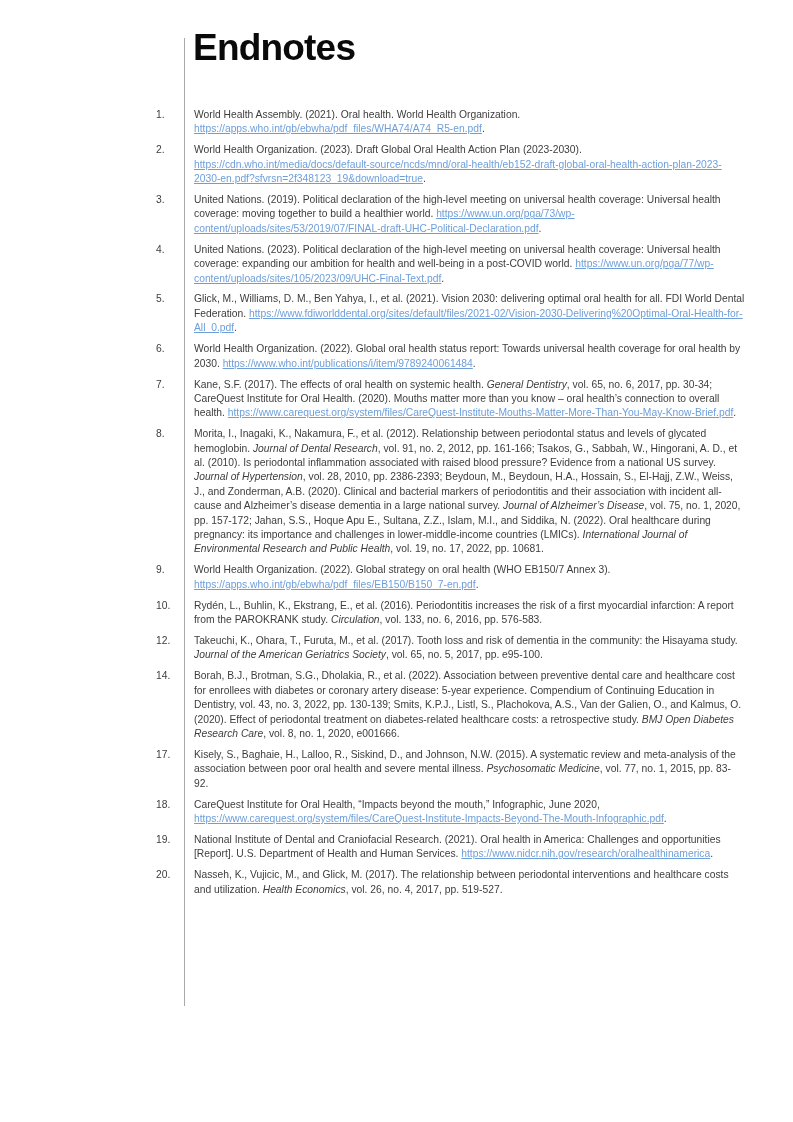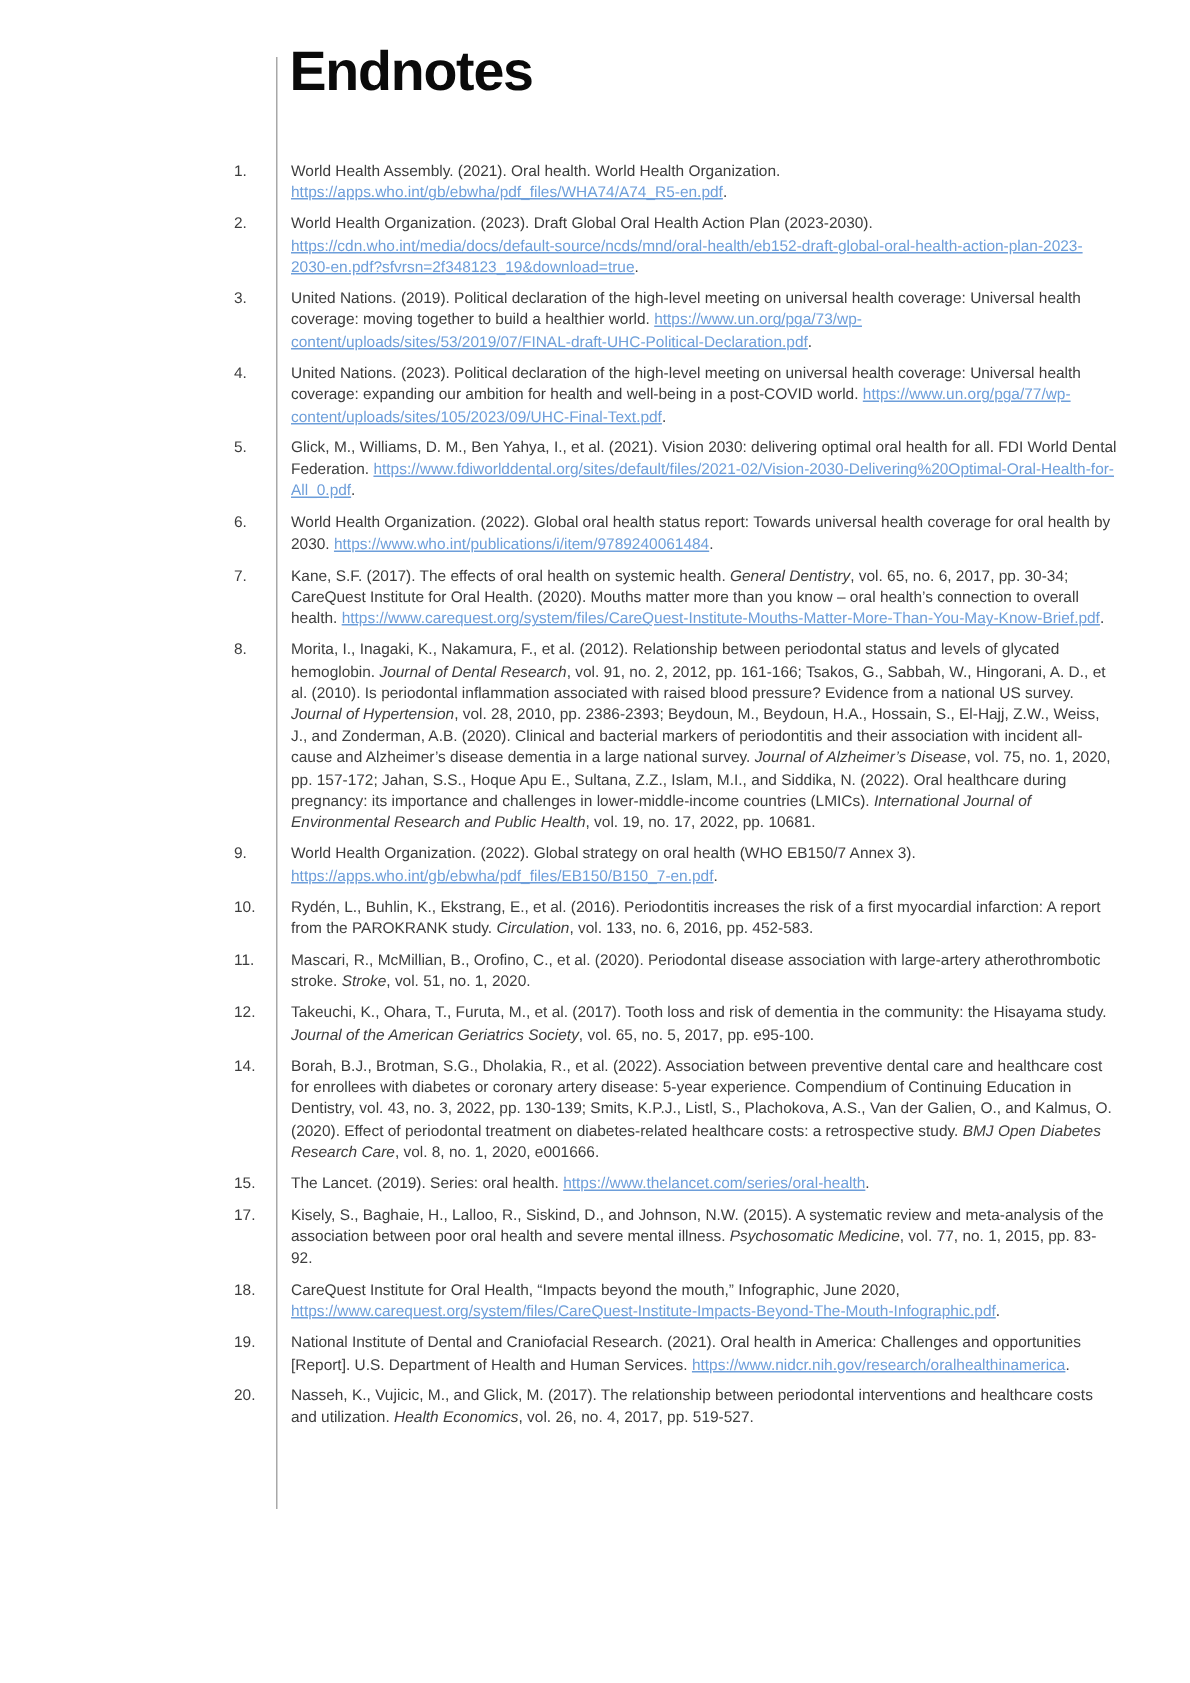--- a/index.html
+++ b/index.html
@@ -109,37 +109,29 @@
       <div class="entry">
         <div class="num">8.</div>
         <div class="txt"><span>Morita, I., Inagaki, K., Nakamura, F., et al. (2012). Relationship between periodontal status and levels of glycated hemoglobin. </span><em class="italic">Journal of Dental Research</em><span>, vol. 91, no. 2, 2012, pp. 161-166; Tsakos, G., Sabbah, W., Hingorani, A. D., et al. (2010). Is periodontal inflammation associated with raised blood pressure? Evidence from a national US survey. </span><em class="italic">Journal of Hypertension</em><span>, vol. 28, 2010, pp. 2386-2393; Beydoun, M., Beydoun, H.A., Hossain, S., El-Hajj, Z.W., Weiss, J., and Zonderman, A.B. (2020). Clinical and bacterial markers of periodontitis and their association with incident all-cause and Alzheimer’s disease dementia in a large national survey. </span><em class="italic">Journal of Alzheimer’s Disease</em><span>, vol. 75, no. 1, 2020, pp. 157-172; Jahan, S.S., Hoque Apu E., Sultana, Z.Z., Islam, M.I., and Siddika, N. (2022). Oral healthcare during pregnancy: its importance and challenges in lower-middle-income countries (LMICs). </span><em class="italic">International Journal of Environmental Research and Public Health</em><span>, vol. 19, no. 17, 2022, pp. 10681.</span></div>
       </div>
       <div class="entry">
         <div class="num">9.</div>
         <div class="txt"><span>World Health Organization. (2022). Global strategy on oral health (WHO EB150/7 Annex 3). </span><a href="#" class="link">https://apps.who.int/gb/ebwha/pdf_files/EB150/B150_7-en.pdf</a><span>.</span></div>
       </div>
       <div class="entry">
         <div class="num">10.</div>
-        <div class="txt"><span>Rydén, L., Buhlin, K., Ekstrang, E., et al. (2016). Periodontitis increases the risk of a first myocardial infarction: A report from the PAROKRANK study. </span><em class="italic">Circulation</em><span>, vol. 133, no. 6, 2016, pp. 452-583.</span></div>
-      </div>
-      <div class="entry">
-        <div class="num">11.</div>
-        <div class="txt"><span>Mascari, R., McMillian, B., Orofino, C., et al. (2020). Periodontal disease association with large-artery atherothrombotic stroke. </span><em class="italic">Stroke</em><span>, vol. 51, no. 1, 2020.</span></div>
+        <div class="txt"><span>Rydén, L., Buhlin, K., Ekstrang, E., et al. (2016). Periodontitis increases the risk of a first myocardial infarction: A report from the PAROKRANK study. </span><em class="italic">Circulation</em><span>, vol. 133, no. 6, 2016, pp. 576-583.</span></div>
       </div>
       <div class="entry">
         <div class="num">12.</div>
         <div class="txt"><span>Takeuchi, K., Ohara, T., Furuta, M., et al. (2017). Tooth loss and risk of dementia in the community: the Hisayama study. </span><em class="italic">Journal of the American Geriatrics Society</em><span>, vol. 65, no. 5, 2017, pp. e95-100.</span></div>
       </div>
       <div class="entry">
         <div class="num">14.</div>
         <div class="txt"><span>Borah, B.J., Brotman, S.G., Dholakia, R., et al. (2022). Association between preventive dental care and healthcare cost for enrollees with diabetes or coronary artery disease: 5-year experience. Compendium of Continuing Education in Dentistry, vol. 43, no. 3, 2022, pp. 130-139; Smits, K.P.J., Listl, S., Plachokova, A.S., Van der Galien, O., and Kalmus, O. (2020). Effect of periodontal treatment on diabetes-related healthcare costs: a retrospective study. </span><em class="italic">BMJ Open Diabetes Research Care</em><span>, vol. 8, no. 1, 2020, e001666.</span></div>
-      </div>
-      <div class="entry">
-        <div class="num">15.</div>
-        <div class="txt"><span>The Lancet. (2019). Series: oral health. </span><a href="#" class="link">https://www.thelancet.com/series/oral-health</a><span>.</span></div>
       </div>
       <div class="entry">
         <div class="num">17.</div>
         <div class="txt"><span>Kisely, S., Baghaie, H., Lalloo, R., Siskind, D., and Johnson, N.W. (2015). A systematic review and meta-analysis of the association between poor oral health and severe mental illness. </span><em class="italic">Psychosomatic Medicine</em><span>, vol. 77, no. 1, 2015, pp. 83-92.</span></div>
       </div>
       <div class="entry">
         <div class="num">18.</div>
         <div class="txt"><span>CareQuest Institute for Oral Health, “Impacts beyond the mouth,” Infographic, June 2020, </span><a href="#" class="link">https://www.carequest.org/system/files/CareQuest-Institute-Impacts-Beyond-The-Mouth-Infographic.pdf</a><span>.</span></div>
       </div>
       <div class="entry">

